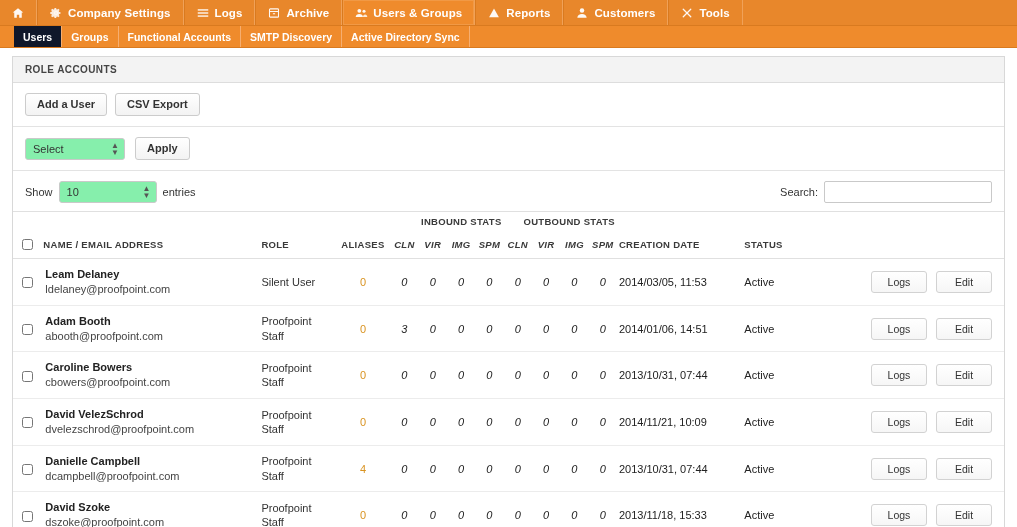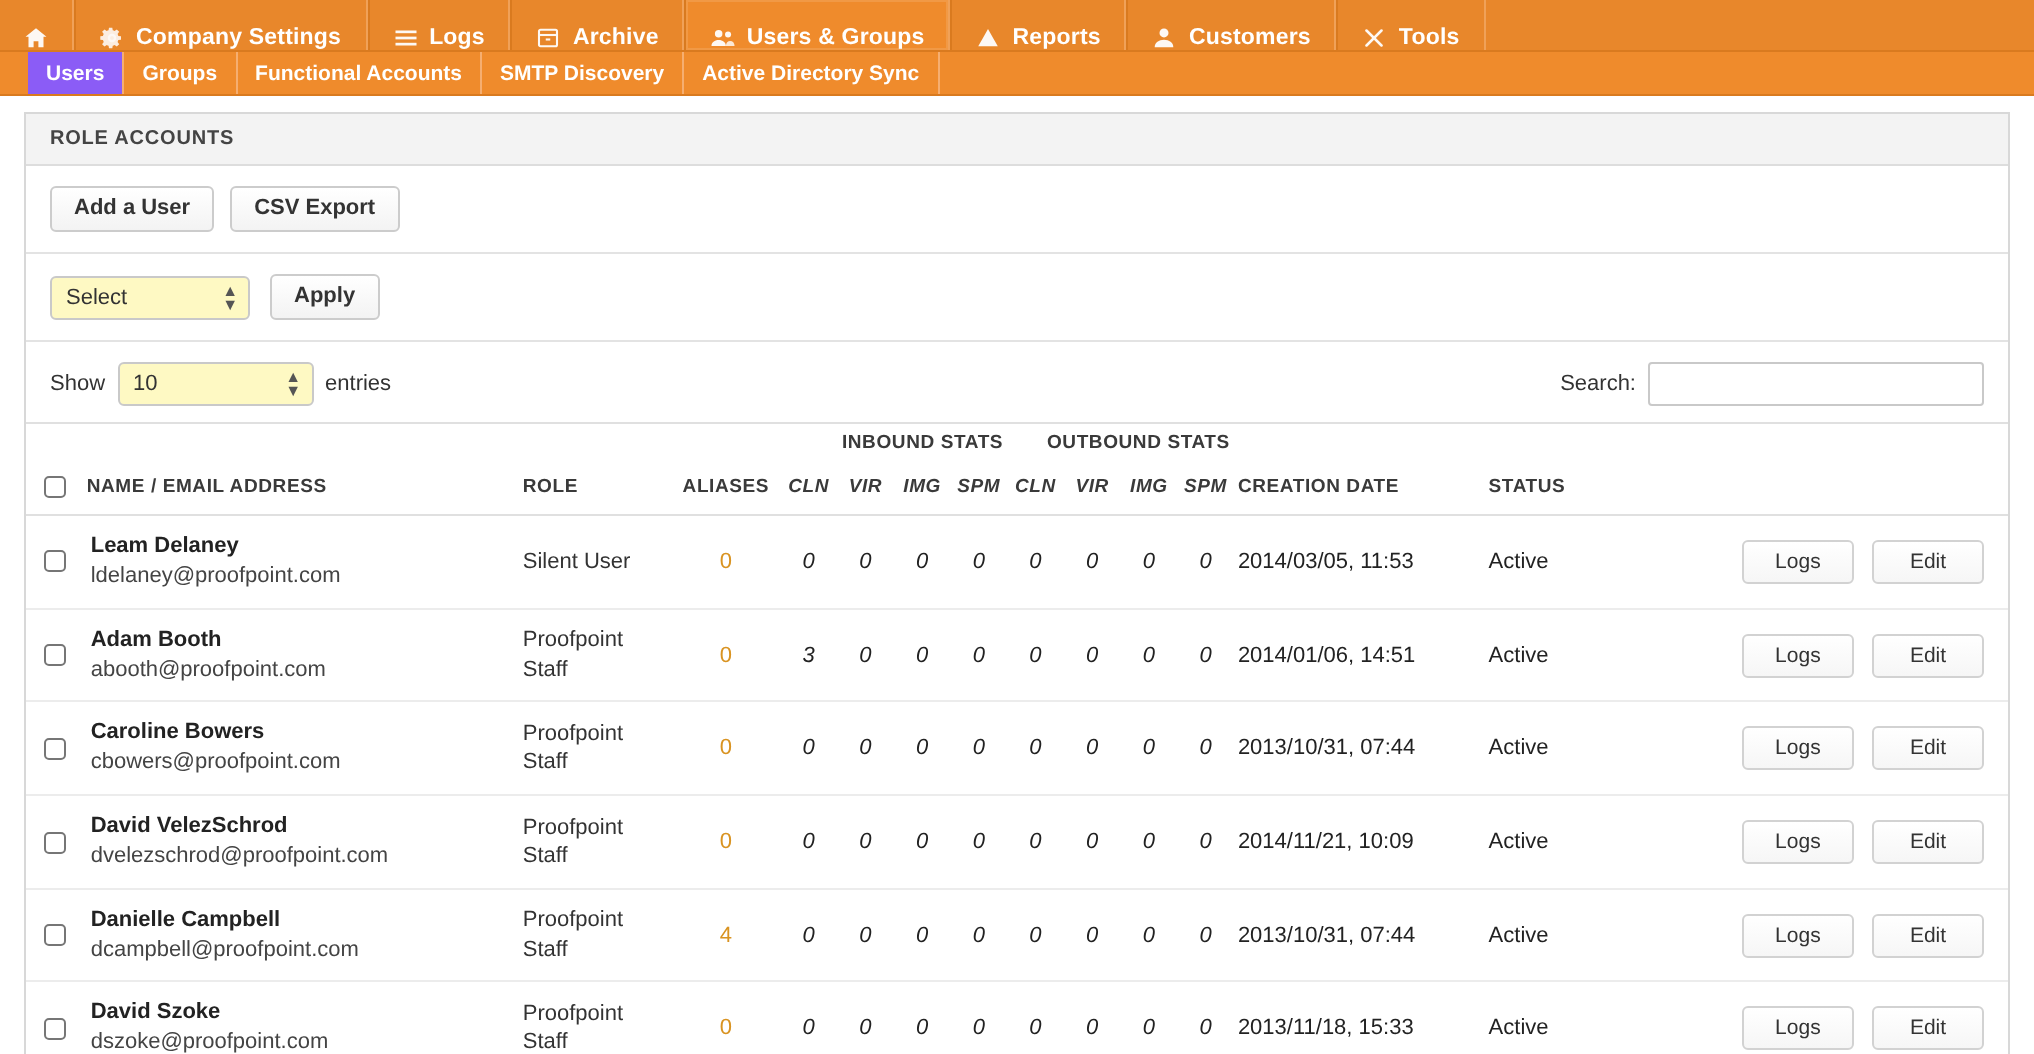--- a/index.html
+++ b/index.html
@@ -16,21 +16,21 @@
   
   .topnav {
     display: flex;
     align-items: stretch;
     height: 26px;
     background: #e8872b;
     border-bottom: 1px solid #d97a1f;
   }
   .topnav .navitem {
     display: flex;
-    align-items: flex-end;
+    align-items: center;
     gap: 6px;
     padding: 0 12px;
     color: #ffffff;
     font-size: 11.5px;
     font-weight: bold;
     border-right: 1px solid #f0a158;
     border-left: 1px solid #d97a1f;
     white-space: nowrap;
     cursor: pointer;
     letter-spacing: .1px;
@@ -61,21 +61,21 @@
     display: flex;
     align-items: center;
     padding: 0 9px;
     color: #ffffff;
     font-size: 10.5px;
     font-weight: bold;
     border-right: 1px solid #f6ae70;
     white-space: nowrap;
     cursor: pointer;
   }
-  .subnav .subitem.active { background: #8b5cf6; }
+  .subnav .subitem.active { background: #0f172a; }
 
   
   .page { padding: 8px 12px 0 12px; background: #ffffff; }
   .panel {
     border: 1px solid #d8d8d8;
     background: #ffffff;
   }
   .panel-head {
     background: #f3f3f3;
     border-bottom: 1px solid #dddddd;
@@ -112,21 +112,21 @@
     background: #fff;
   }
   .selectbox {
     position: relative;
     width: 100px;
   }
   select.sel {
     -webkit-appearance: none;
     appearance: none;
     width: 100%;
-    background: #fef9c3;
+    background: #86efac;
     border: 1px solid #c9c9c9;
     border-radius: 3px;
     padding: 4px 20px 4px 7px;
     font-size: 11px;
     font-family: "Liberation Sans", sans-serif;
     color: #333;
     cursor: pointer;
   }
   .selectbox .spinner {
     position: absolute;

